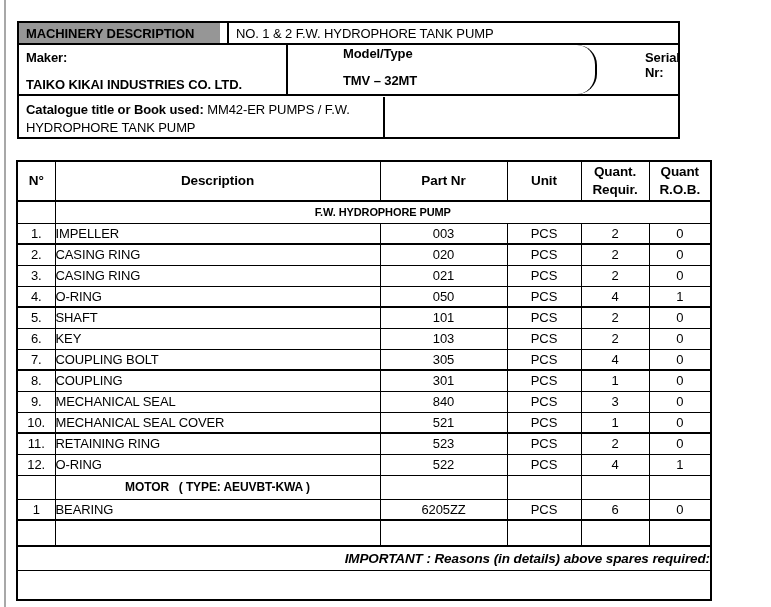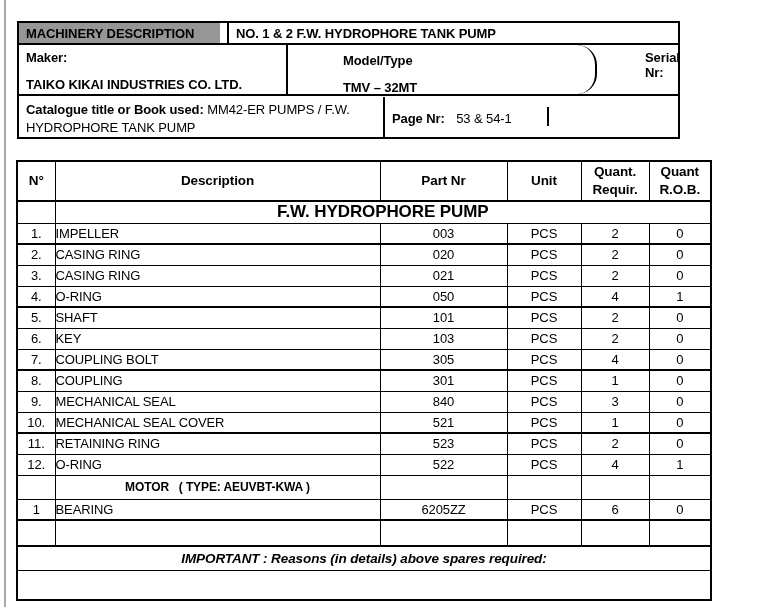--- a/index.html
+++ b/index.html
@@ -51,26 +51,26 @@
     align-items: center;
     padding-left: 7px;
     font-weight: bold;
     font-size: 13px;
   }
   .mach-value-cell {
     flex: 1;
     display: flex;
     align-items: center;
     padding-left: 7px;
-    font-weight: bold;
+    font-weight: normal;
     font-size: 13px;
   }
 
   .maker-cell   { width: 269px; padding: 5px 0 0 7px; }
-  .model-cell   { width: 261px; padding: 8px 0 0 7px; border-radius: 20px; }
+  .model-cell   { width: 261px; padding: 1px 0 0 7px; border-radius: 20px; }
   .serial-cell  { flex: 1;      padding: 5px 0 0 0; }
   .fld-label { font-weight: bold; font-size: 13px; }
   .fld-value { font-size: 13px; margin-top: 12px; font-weight: bold; }
 
   .catalogue-cell { width: 366px; padding: 4px 8px 0 7px; font-size: 13px; line-height: 18px; }
   .pagenr-cell    { width: 164px; padding: 4px 0 0 7px;  font-size: 13px; }
   .inline-label { font-weight: bold; }
   .pagenr-value { margin-left: 8px; }
 
   
@@ -102,21 +102,21 @@
     font-weight: bold;
     text-align: center;
     font-size: 13.5px;
     line-height: 18px;
     border-bottom-width: 2px;
   }
   tr.section-row { height: 22px; }
   tr.section-row td.sec-title {
     font-weight: bold;
     text-align: center;
-    font-size: 17px;
+    font-size: 11px;
   }
   tr.data-row { height: 21px; }
   td.cell-no   { text-align: center; }
   td.cell-desc { text-align: left; padding-left: 7px; }
   td.cell-part, td.cell-unit, td.cell-req, td.cell-rob { text-align: center; }
 
   tr.thick td { border-bottom-width: 2px; }
 
   tr.motor-row { height: 24px; }
   tr.motor-row td.motor-title {
@@ -124,21 +124,21 @@
     text-align: center;
     font-size: 12px;
     white-space: pre;
   }
   tr.empty-row { height: 26px; }
   tr.important-row { height: 24px; }
   tr.important-row td {
     font-weight: bold;
     font-style: italic;
     font-size: 13.5px;
-    text-align: center;
+    text-align: right;
   }
   tr.bottom-row { height: 30px; }
 </style>
 </head>
 <body>
 
 <div class="page">
   <div class="page-edge"></div>
 
   <div class="header-table">
@@ -160,24 +160,20 @@
       </div>
       <div class="h-cell serial-cell">
         <div class="fld-label">Serial Nr:</div>
       </div>
     </div>
 
     <div class="h-row h-row3">
       <div class="h-cell catalogue-cell br2">
         <span class="inline-label">Catalogue title or Book used:</span>
         <span>MM42-ER PUMPS / F.W. HYDROPHORE TANK PUMP</span>
-      </div>
-      <div class="h-cell pagenr-cell br2">
-        <span class="inline-label">Page Nr:</span>
-        <span class="pagenr-value">53 &amp; 54-1</span>
       </div>
       <div class="h-cell" style="flex:1"></div>
     </div>
   </div>
 
   <table class="parts">
     <colgroup>
       <col class="c-no">
         <col class="c-desc">
         <col class="c-part">

